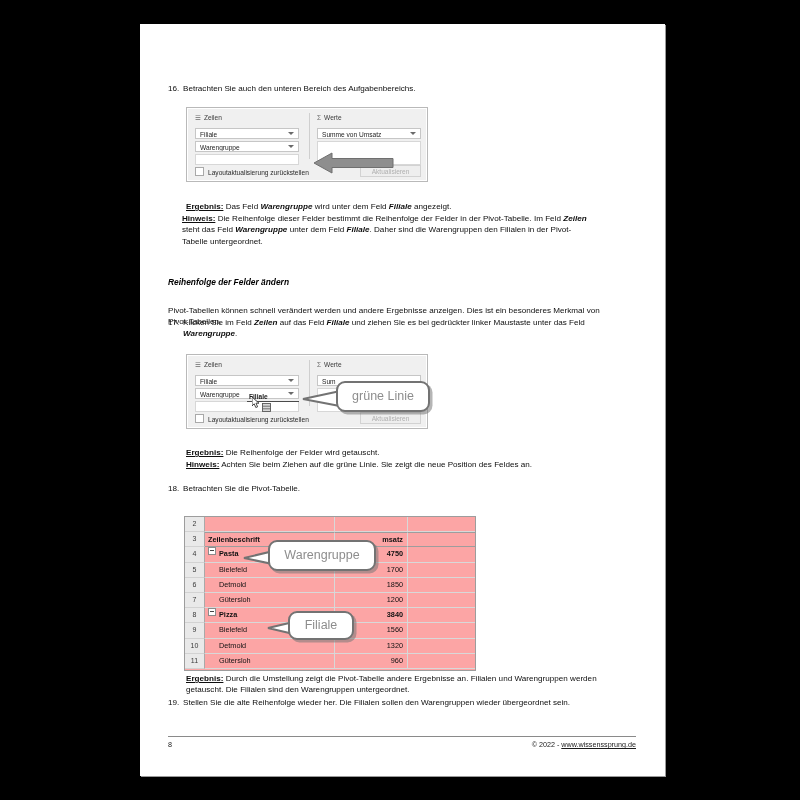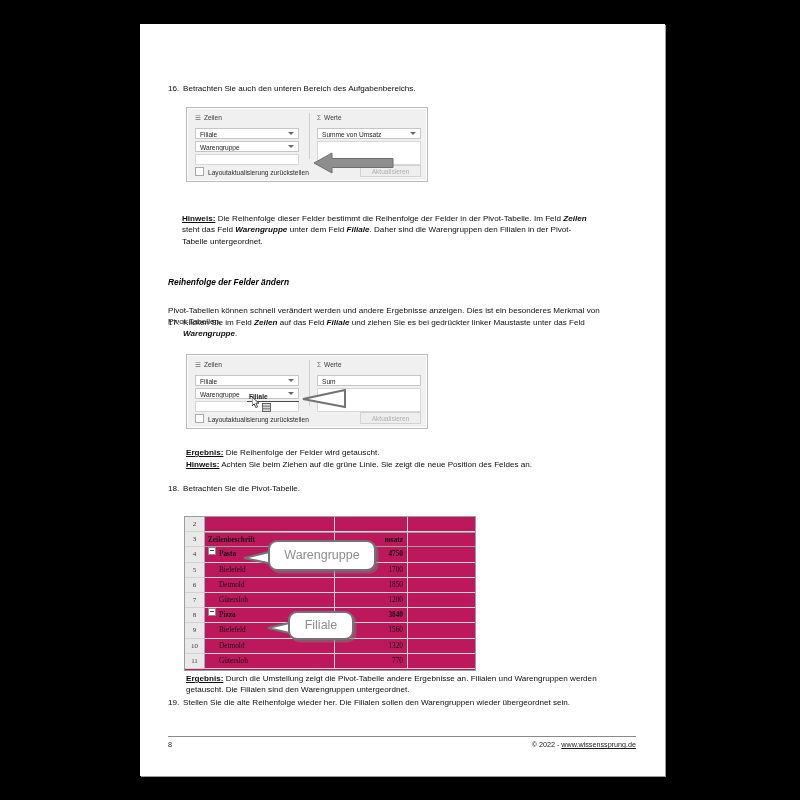--- a/index.html
+++ b/index.html
@@ -182,24 +182,23 @@
     font-size: 12.5px;
     text-align: center;
     box-shadow: 2.5px 2.5px 0 rgba(120,120,120,0.55);
     white-space: nowrap;
     font-family: "Liberation Sans", sans-serif;
   }
 
   
   .sheet {
     position: absolute;
-    background: #be185d;
+    background: #fca5a5;
     border: 1px solid #9d9d9d;
     overflow: hidden;
-    font-family: Liberation Serif, serif;
   }
   .sheet-row {
     display: flex;
     height: 15.2px;
     box-sizing: border-box;
   }
   .rowhdr {
     width: 20px;
     background: #e9e9e9;
     border-right: 1px solid #a9a9a9;
@@ -331,20 +330,23 @@
     <div class="chk-row" style="left:8px; top:59px;">
       <span class="chkbox"></span><span>Layoutaktualisierung zurückstellen</span>
     </div>
     <div class="upd-btn" style="left:173px; top:57px; width:61px;">Aktualisieren</div>
   </div>
 
   <svg class="blockarrow" style="left:174px; top:128px;" width="80" height="22" viewBox="0 0 80 22">
     <polygon points="0,11 18,1 18,6.5 79,6.5 79,15.5 18,15.5 18,21" fill="#8e8e8e" stroke="#6f6f6f" stroke-width="1"></polygon>
   </svg>
 
+  <div class="body-txt" style="left:46px; top:177px; width:420px;">
+    <span class="u">Ergebnis:</span><span> Das Feld </span><span class="bi">Warengruppe</span><span> wird unter dem Feld </span><span class="bi">Filiale</span><span> angezeigt.</span>
+  </div>
 
   <div class="body-txt" style="left:42px; top:189px; width:408px;">
     <span class="u">Hinweis:</span><span> Die Reihenfolge dieser Felder bestimmt die Reihenfolge der Felder in der Pivot-Tabelle. Im Feld </span><span class="bi">Zeilen</span><span> steht das Feld </span><span class="bi">Warengruppe</span><span> unter dem Feld </span><span class="bi">Filiale</span><span>. Daher sind die Warengruppen den Filialen in der Pivot-Tabelle untergeordnet.</span>
   </div>
 
   <div class="h-sub" style="left:28px; top:253px;">Reihenfolge der Felder ändern</div>
   <div class="body-txt" style="left:28px; top:281px; width:440px;">Pivot-Tabellen können schnell verändert werden und andere Ergebnisse anzeigen. Dies ist ein besonderes Merkmal von Pivot-Tabellen.</div>
 
   <div class="num-item" style="left:28px; top:293px; width:430px;">
     <span class="n">17.</span>
@@ -392,20 +394,21 @@
 
     <div class="chk-row" style="left:8px; top:59px;">
       <span class="chkbox"></span><span>Layoutaktualisierung zurückstellen</span>
     </div>
     <div class="upd-btn" style="left:173px; top:57px; width:61px;">Aktualisieren</div>
   </div>
 
   <svg style="position:absolute; left:157px; top:364px;" width="50" height="22" viewBox="0 0 50 22">
     <polygon points="48,2 6,11 48,19" fill="#ffffff" stroke="#737373" stroke-width="2"></polygon>
   </svg>
+  <div class="bubble" style="left:196px; top:357px; width:90px; height:27px; line-height:27px;">grüne Linie</div>
 
   <div class="body-txt" style="left:46px; top:423px; width:420px;">
     <span class="u">Ergebnis:</span><span> Die Reihenfolge der Felder wird getauscht.</span>
   </div>
   <div class="body-txt" style="left:46px; top:435px; width:414px;">
     <span class="u">Hinweis:</span><span> Achten Sie beim Ziehen auf die grüne Linie. Sie zeigt die neue Position des Feldes an.</span>
   </div>
 
   <div class="num-item" style="left:28px; top:459px; width:430px;">
     <span class="n">18.</span>
@@ -464,21 +467,21 @@
         </div>
         <div class="sheet-row">
           <div class="rowhdr">10</div>
           <div class="c-label ind">Detmold</div>
           <div class="c-val">1320</div>
           <div class="c-empty"></div>
         </div>
         <div class="sheet-row">
           <div class="rowhdr">11</div>
           <div class="c-label ind">Gütersloh</div>
-          <div class="c-val">770</div>
+          <div class="c-val">960</div>
           <div class="c-empty"></div>
         </div>
       </div>
   </div>
 
   <svg style="position:absolute; left:100px; top:523px;" width="44" height="22" viewBox="0 0 44 22">
     <polygon points="42,2 4,11 42,19" fill="#ffffff" stroke="#737373" stroke-width="2"></polygon>
   </svg>
   <div class="bubble" style="left:128px; top:516px; width:104px; height:27px; line-height:27px;">Warengruppe</div>
 

